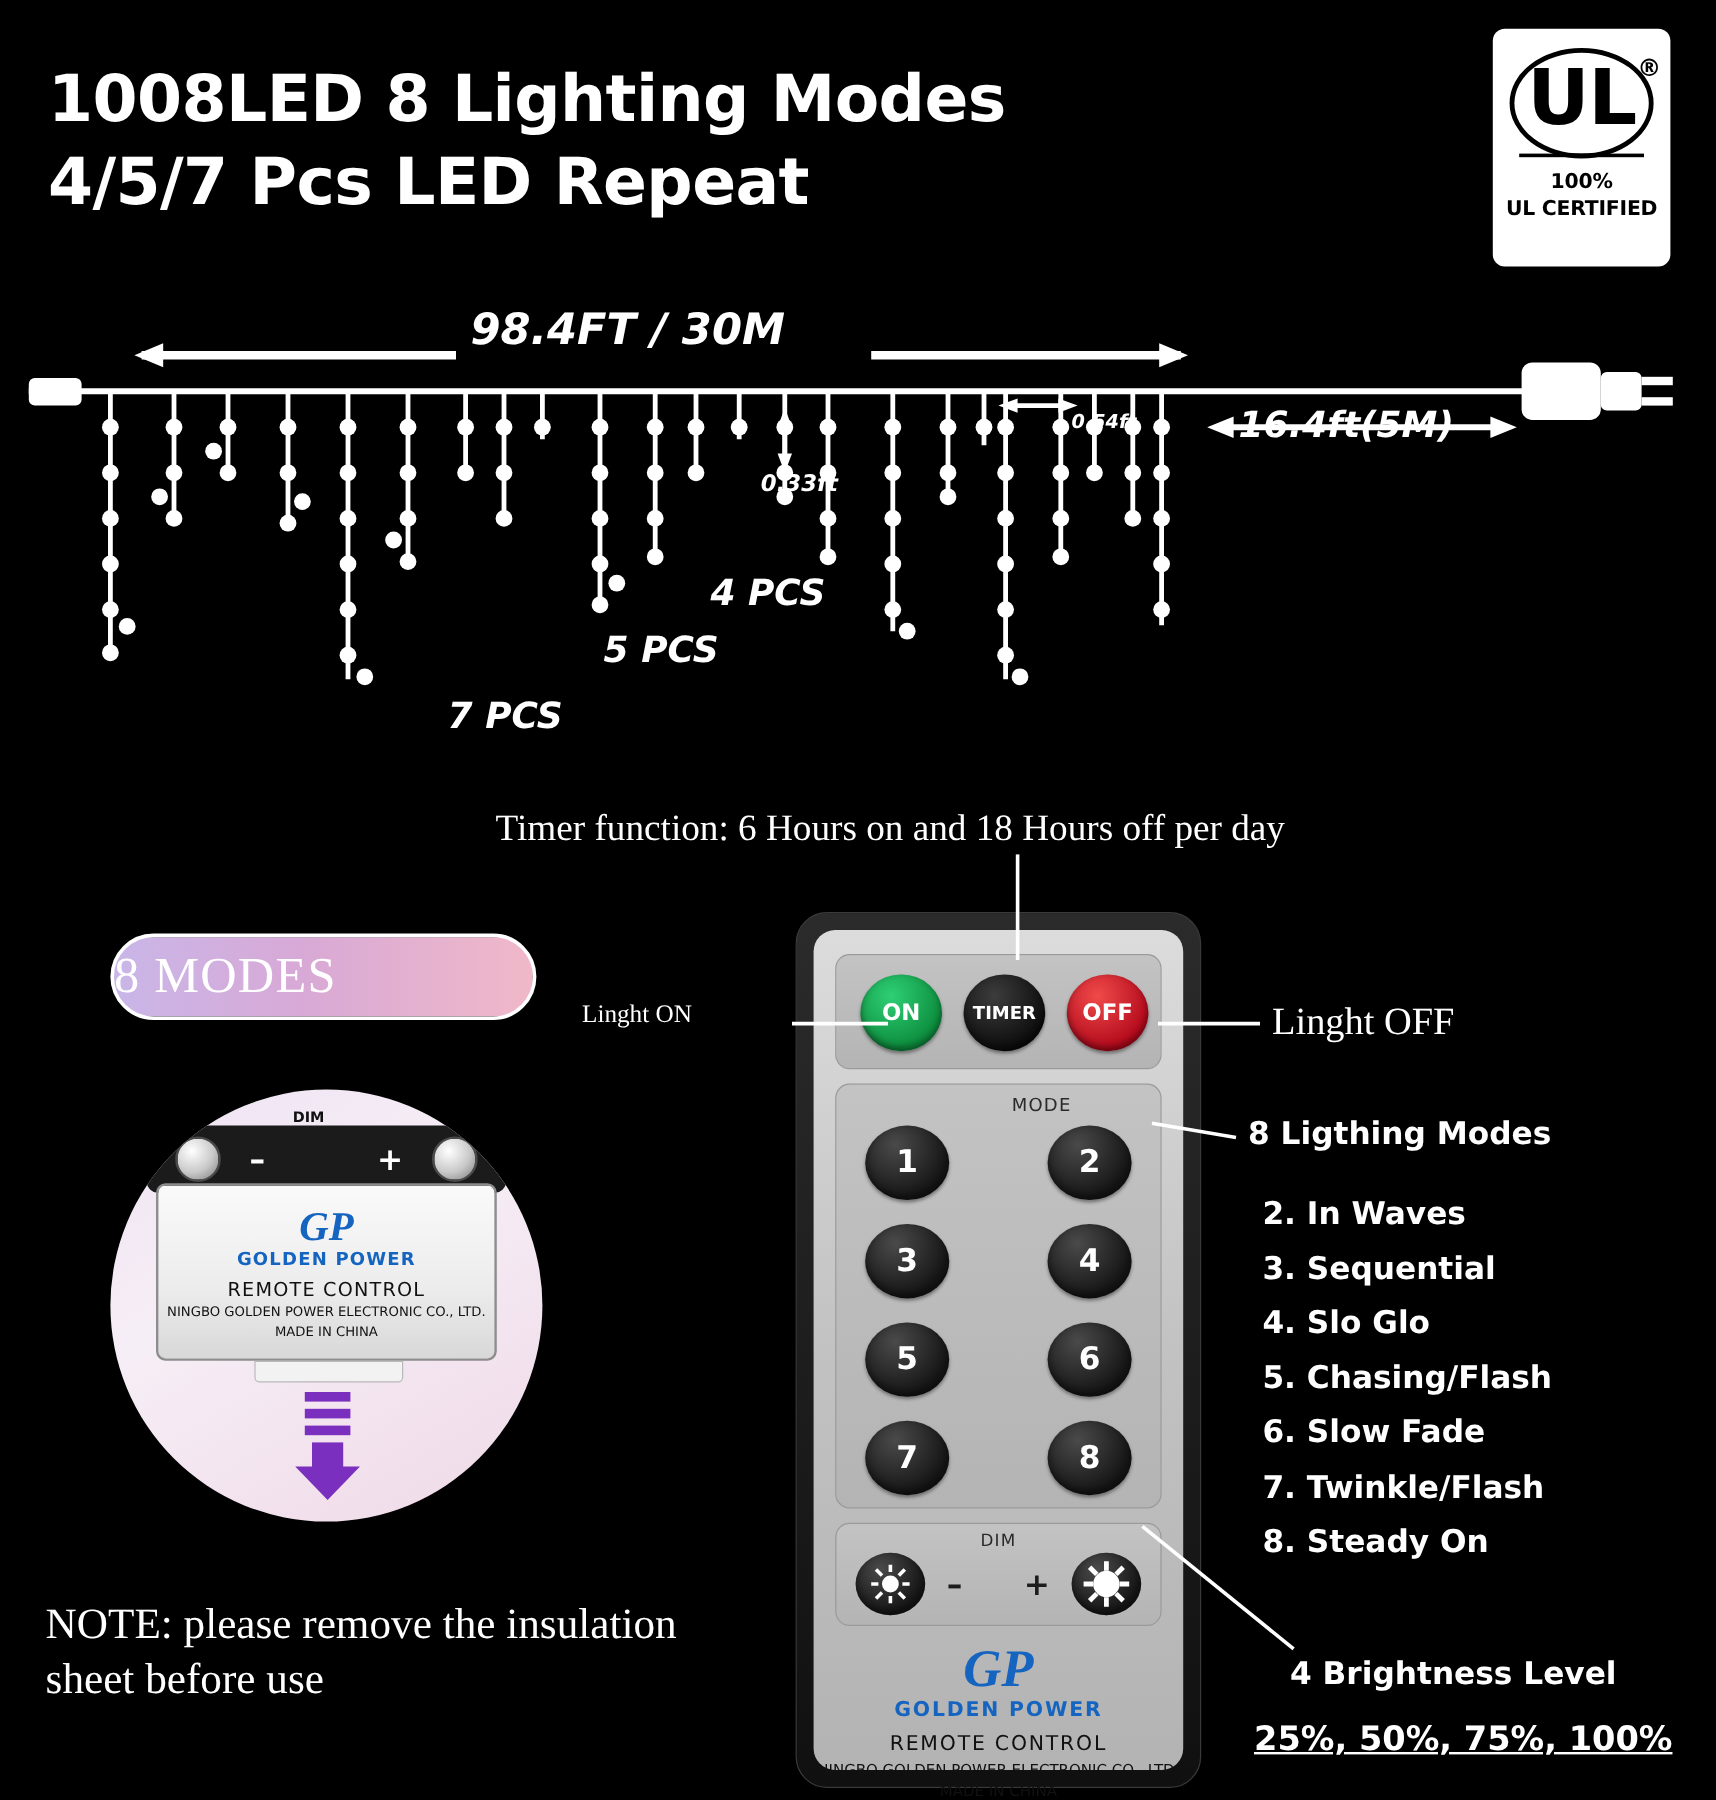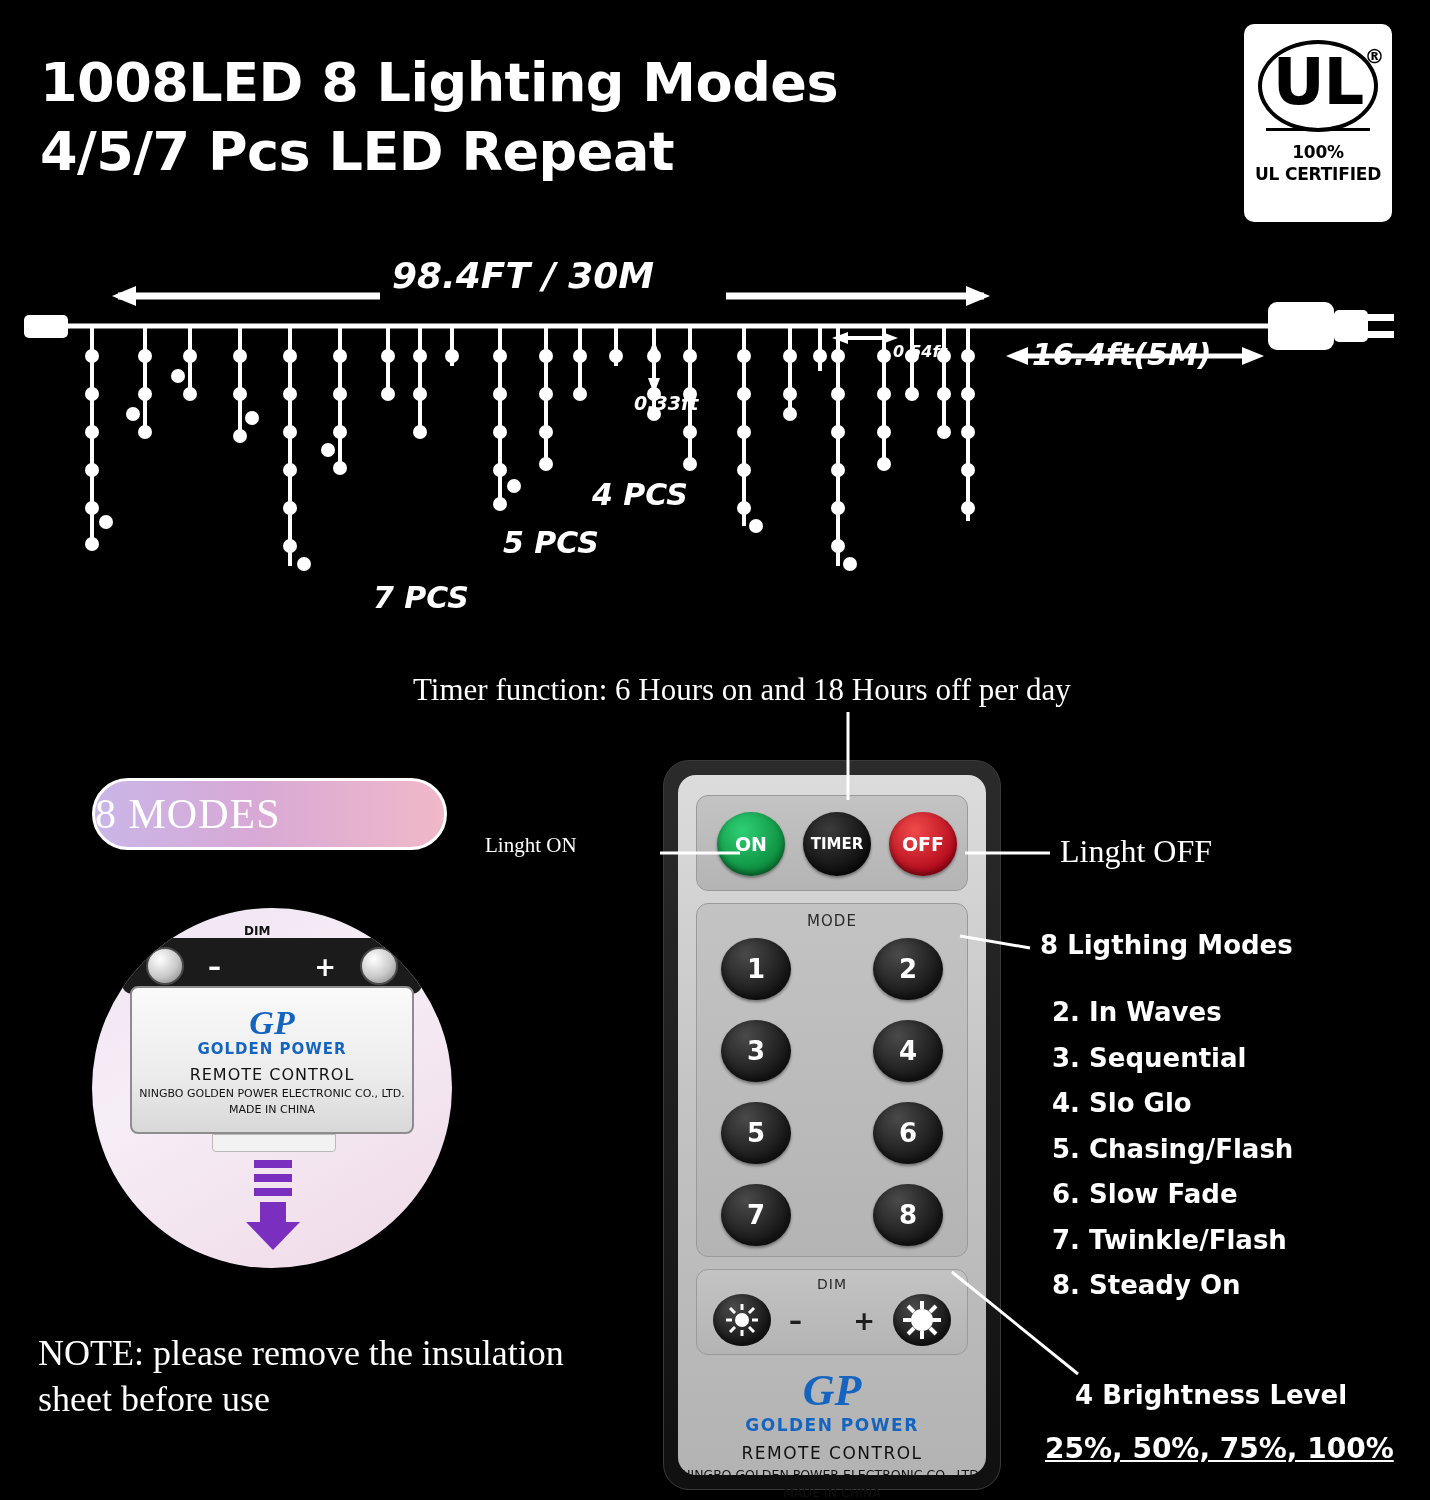--- a/index.html
+++ b/index.html
@@ -259,21 +259,21 @@
   }
   .panel {
     position: absolute;
     left: 18px;
     right: 18px;
     background: linear-gradient(180deg, #c3c3c3 0%, #b4b4b4 100%);
     border: 1px solid #9a9a9a;
     border-radius: 12px;
   }
   .panel-top { top: 20px; height: 96px; }
-  .panel-mid { top: 128px; height: 354px; }
+  .panel-mid { top: 128px; height: 354px; padding-left: 36px; }
   .panel-bot { top: 494px; height: 86px; }
 
   .rbtn {
     position: absolute;
     border-radius: 50%;
     display: flex;
     align-items: center;
     justify-content: center;
     font-family: "DejaVu Sans", sans-serif;
     font-weight: bold;

